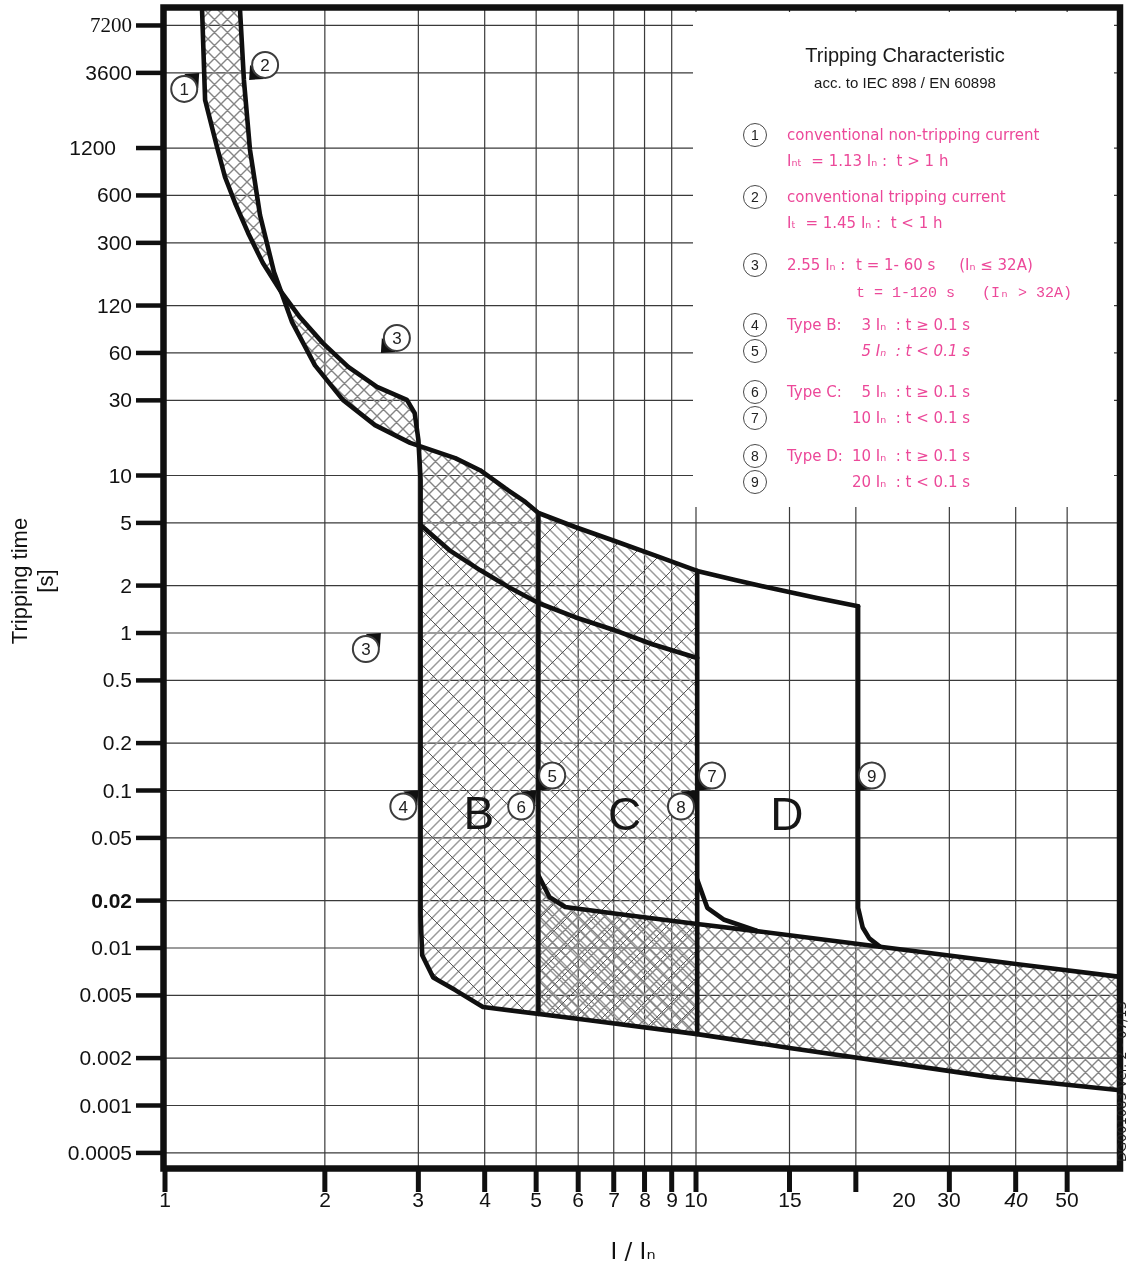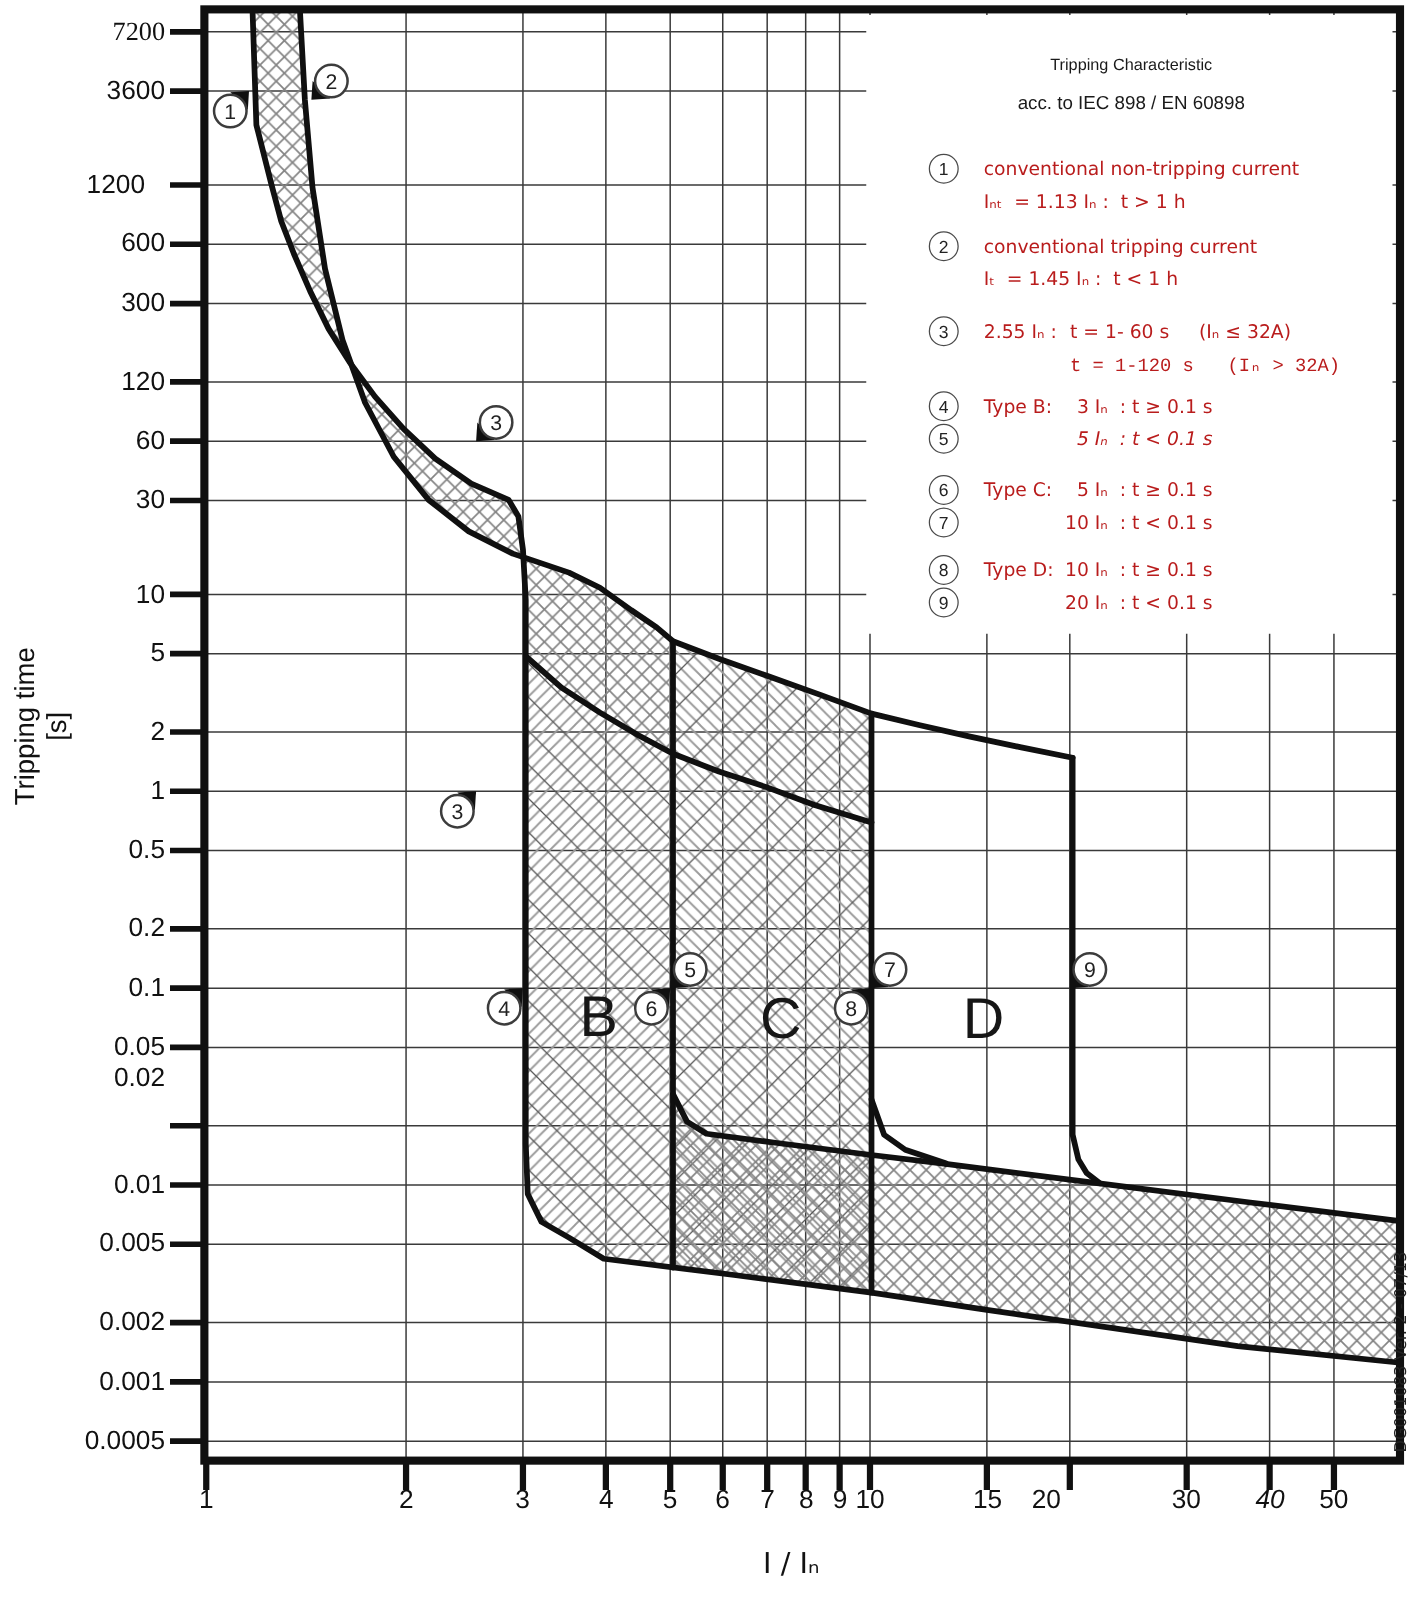--- a/index.html
+++ b/index.html
@@ -9,25 +9,25 @@
   .lbl{position:absolute;}
   .ytick{position:absolute;width:72px;text-align:right;font-size:21px;color:#111;}
   .xtick{position:absolute;width:64px;text-align:center;font-size:21px;color:#111;}
   .yaxis-title{position:absolute;left:-50px;top:568px;width:140px;height:26px;text-align:center;
                font-size:22px;transform:rotate(-90deg);}
   .xaxis-title{position:absolute;left:533px;top:1238px;width:200px;text-align:center;font-size:23px;
                font-family:"DejaVu Sans",sans-serif;}
   .sidenote{position:absolute;left:1114px;top:1162px;font-size:13px;color:#222;white-space:nowrap;
             transform:rotate(-90deg);transform-origin:0 0;font-family:"DejaVu Sans",sans-serif;}
   .legend{position:absolute;left:0;top:0;width:1130px;height:1280px;pointer-events:none;}
-  .lg-title{position:absolute;left:700px;top:44px;width:410px;text-align:center;font-size:13px;color:#1a1a1a;}
+  .lg-title{position:absolute;left:700px;top:44px;width:410px;text-align:center;font-size:20px;color:#1a1a1a;}
   .lg-sub{position:absolute;left:700px;top:74px;width:410px;text-align:center;font-size:15px;color:#1a1a1a;}
   .lg-circ{position:absolute;width:22px;height:22px;border:1.6px solid #4a4a4a;border-radius:50%;
            text-align:center;line-height:22px;font-size:14px;color:#222;background:#fff;}
-  .lg-t{position:absolute;font-size:15px;color:#b91c1c;white-space:pre;font-family:"DejaVu Sans",sans-serif;}
+  .lg-t{position:absolute;font-size:15px;color:#ec4899;white-space:pre;font-family:"DejaVu Sans",sans-serif;}
   .zone{position:absolute;font-size:46px;color:#161616;font-family:"Liberation Sans",sans-serif;}
 </style>
 </head>
 <body>
 
 <div class="stage">
 
   <svg id="plot" width="1130" height="1280" viewBox="0 0 1130 1280">
     <defs>
       <pattern id="px" width="13" height="13" patternUnits="userSpaceOnUse">
@@ -211,38 +211,38 @@
       <div class="ytick" style="left:60px;top:341px;">60</div>
       <div class="ytick" style="left:60px;top:388px;">30</div>
       <div class="ytick" style="left:60px;top:464px;">10</div>
       <div class="ytick" style="left:60px;top:511px;">5</div>
       <div class="ytick" style="left:60px;top:574px;">2</div>
       <div class="ytick" style="left:60px;top:621px;">1</div>
       <div class="ytick" style="left:60px;top:668px;">0.5</div>
       <div class="ytick" style="left:60px;top:731px;">0.2</div>
       <div class="ytick" style="left:60px;top:779px;">0.1</div>
       <div class="ytick" style="left:60px;top:826px;">0.05</div>
-      <div class="ytick" style="left:60px;top:851px;">0.02</div>
+      <div class="ytick" style="left:60px;top:889px;font-weight:bold;">0.02</div>
       <div class="ytick" style="left:60px;top:936px;">0.01</div>
       <div class="ytick" style="left:60px;top:983px;">0.005</div>
       <div class="ytick" style="left:60px;top:1046px;">0.002</div>
       <div class="ytick" style="left:60px;top:1094px;">0.001</div>
       <div class="ytick" style="left:60px;top:1141px;">0.0005</div>
       <div class="xtick" style="left:133px;top:1188px;">1</div>
       <div class="xtick" style="left:293px;top:1188px;">2</div>
       <div class="xtick" style="left:386px;top:1188px;">3</div>
       <div class="xtick" style="left:453px;top:1188px;">4</div>
       <div class="xtick" style="left:504px;top:1188px;">5</div>
       <div class="xtick" style="left:546px;top:1188px;">6</div>
       <div class="xtick" style="left:582px;top:1188px;">7</div>
       <div class="xtick" style="left:613px;top:1188px;">8</div>
       <div class="xtick" style="left:640px;top:1188px;">9</div>
       <div class="xtick" style="left:664px;top:1188px;">10</div>
       <div class="xtick" style="left:758px;top:1188px;">15</div>
-      <div class="xtick" style="left:805px;top:1188px;">20</div>
+      <div class="xtick" style="left:872px;top:1188px;">20</div>
       <div class="xtick" style="left:917px;top:1188px;">30</div>
       <div class="xtick" style="left:984px;top:1188px;font-style:italic;">40</div>
       <div class="xtick" style="left:1035px;top:1188px;">50</div>
     </div>
 
   <div class="legend">
     <div class="lg-title">Tripping Characteristic</div>
     <div class="lg-sub">acc. to IEC 898 / EN 60898</div>
 
     <span class="lg-circ" style="left:743px;top:123px;">1</span>

